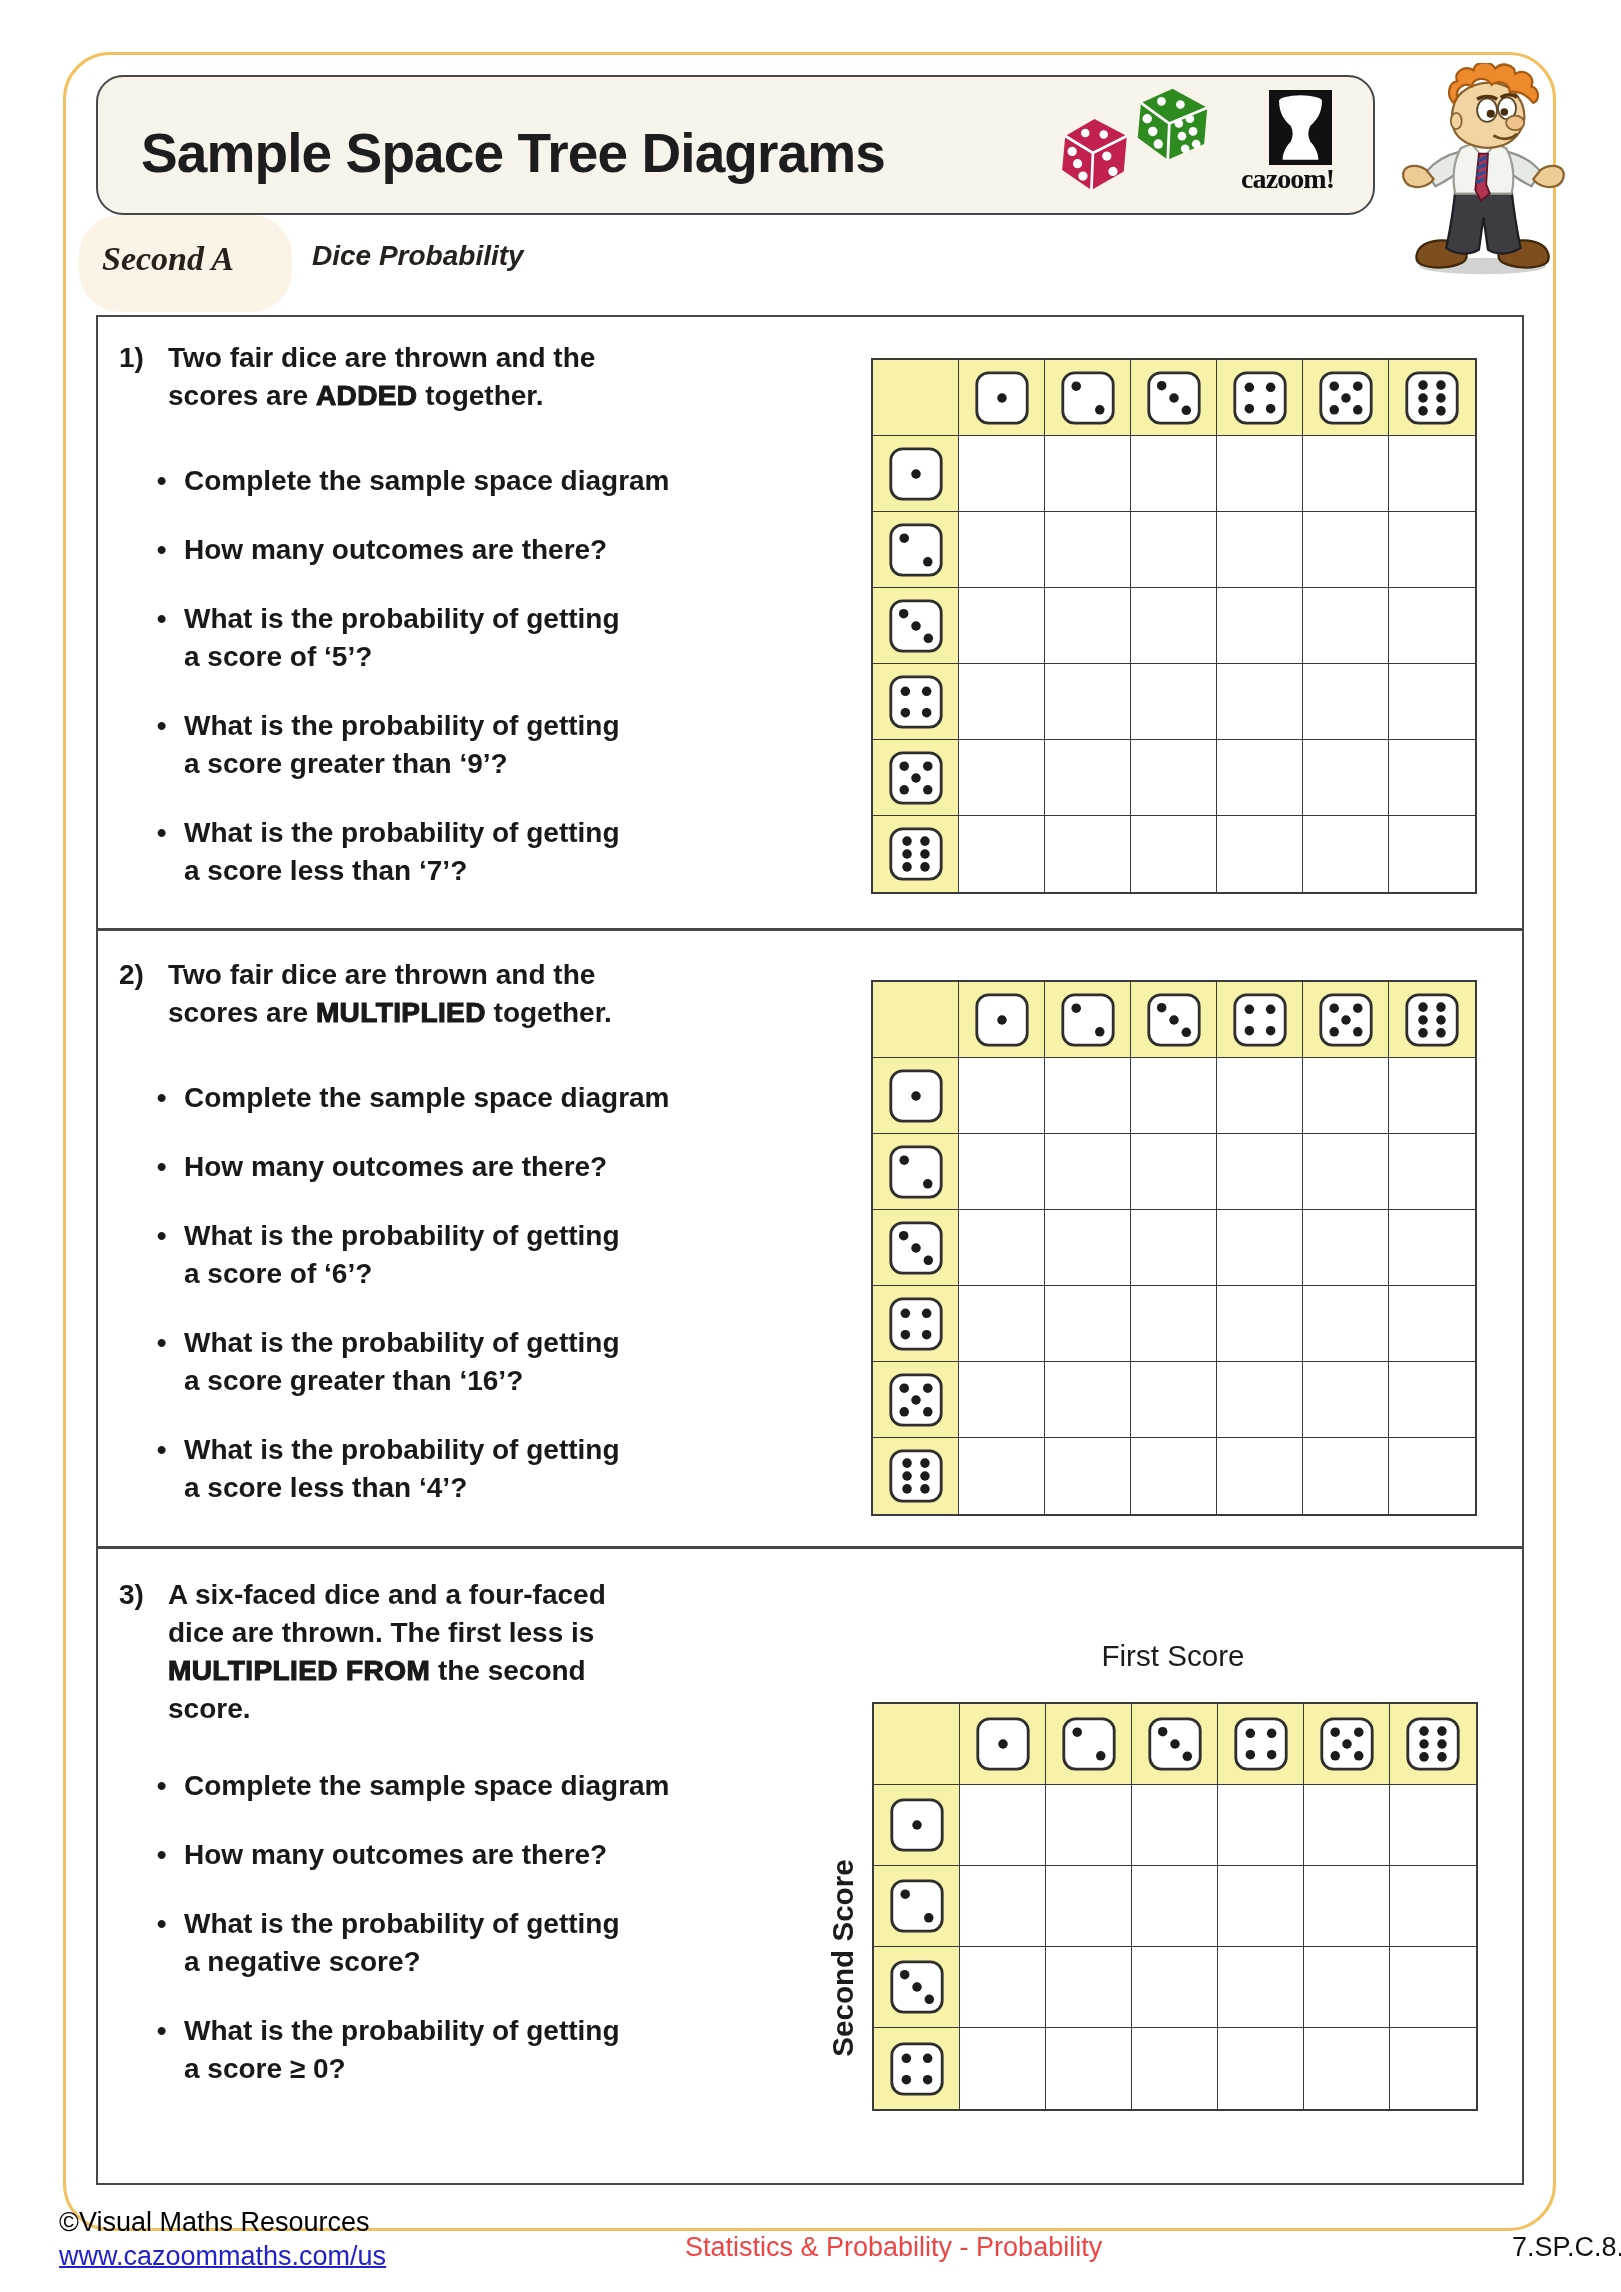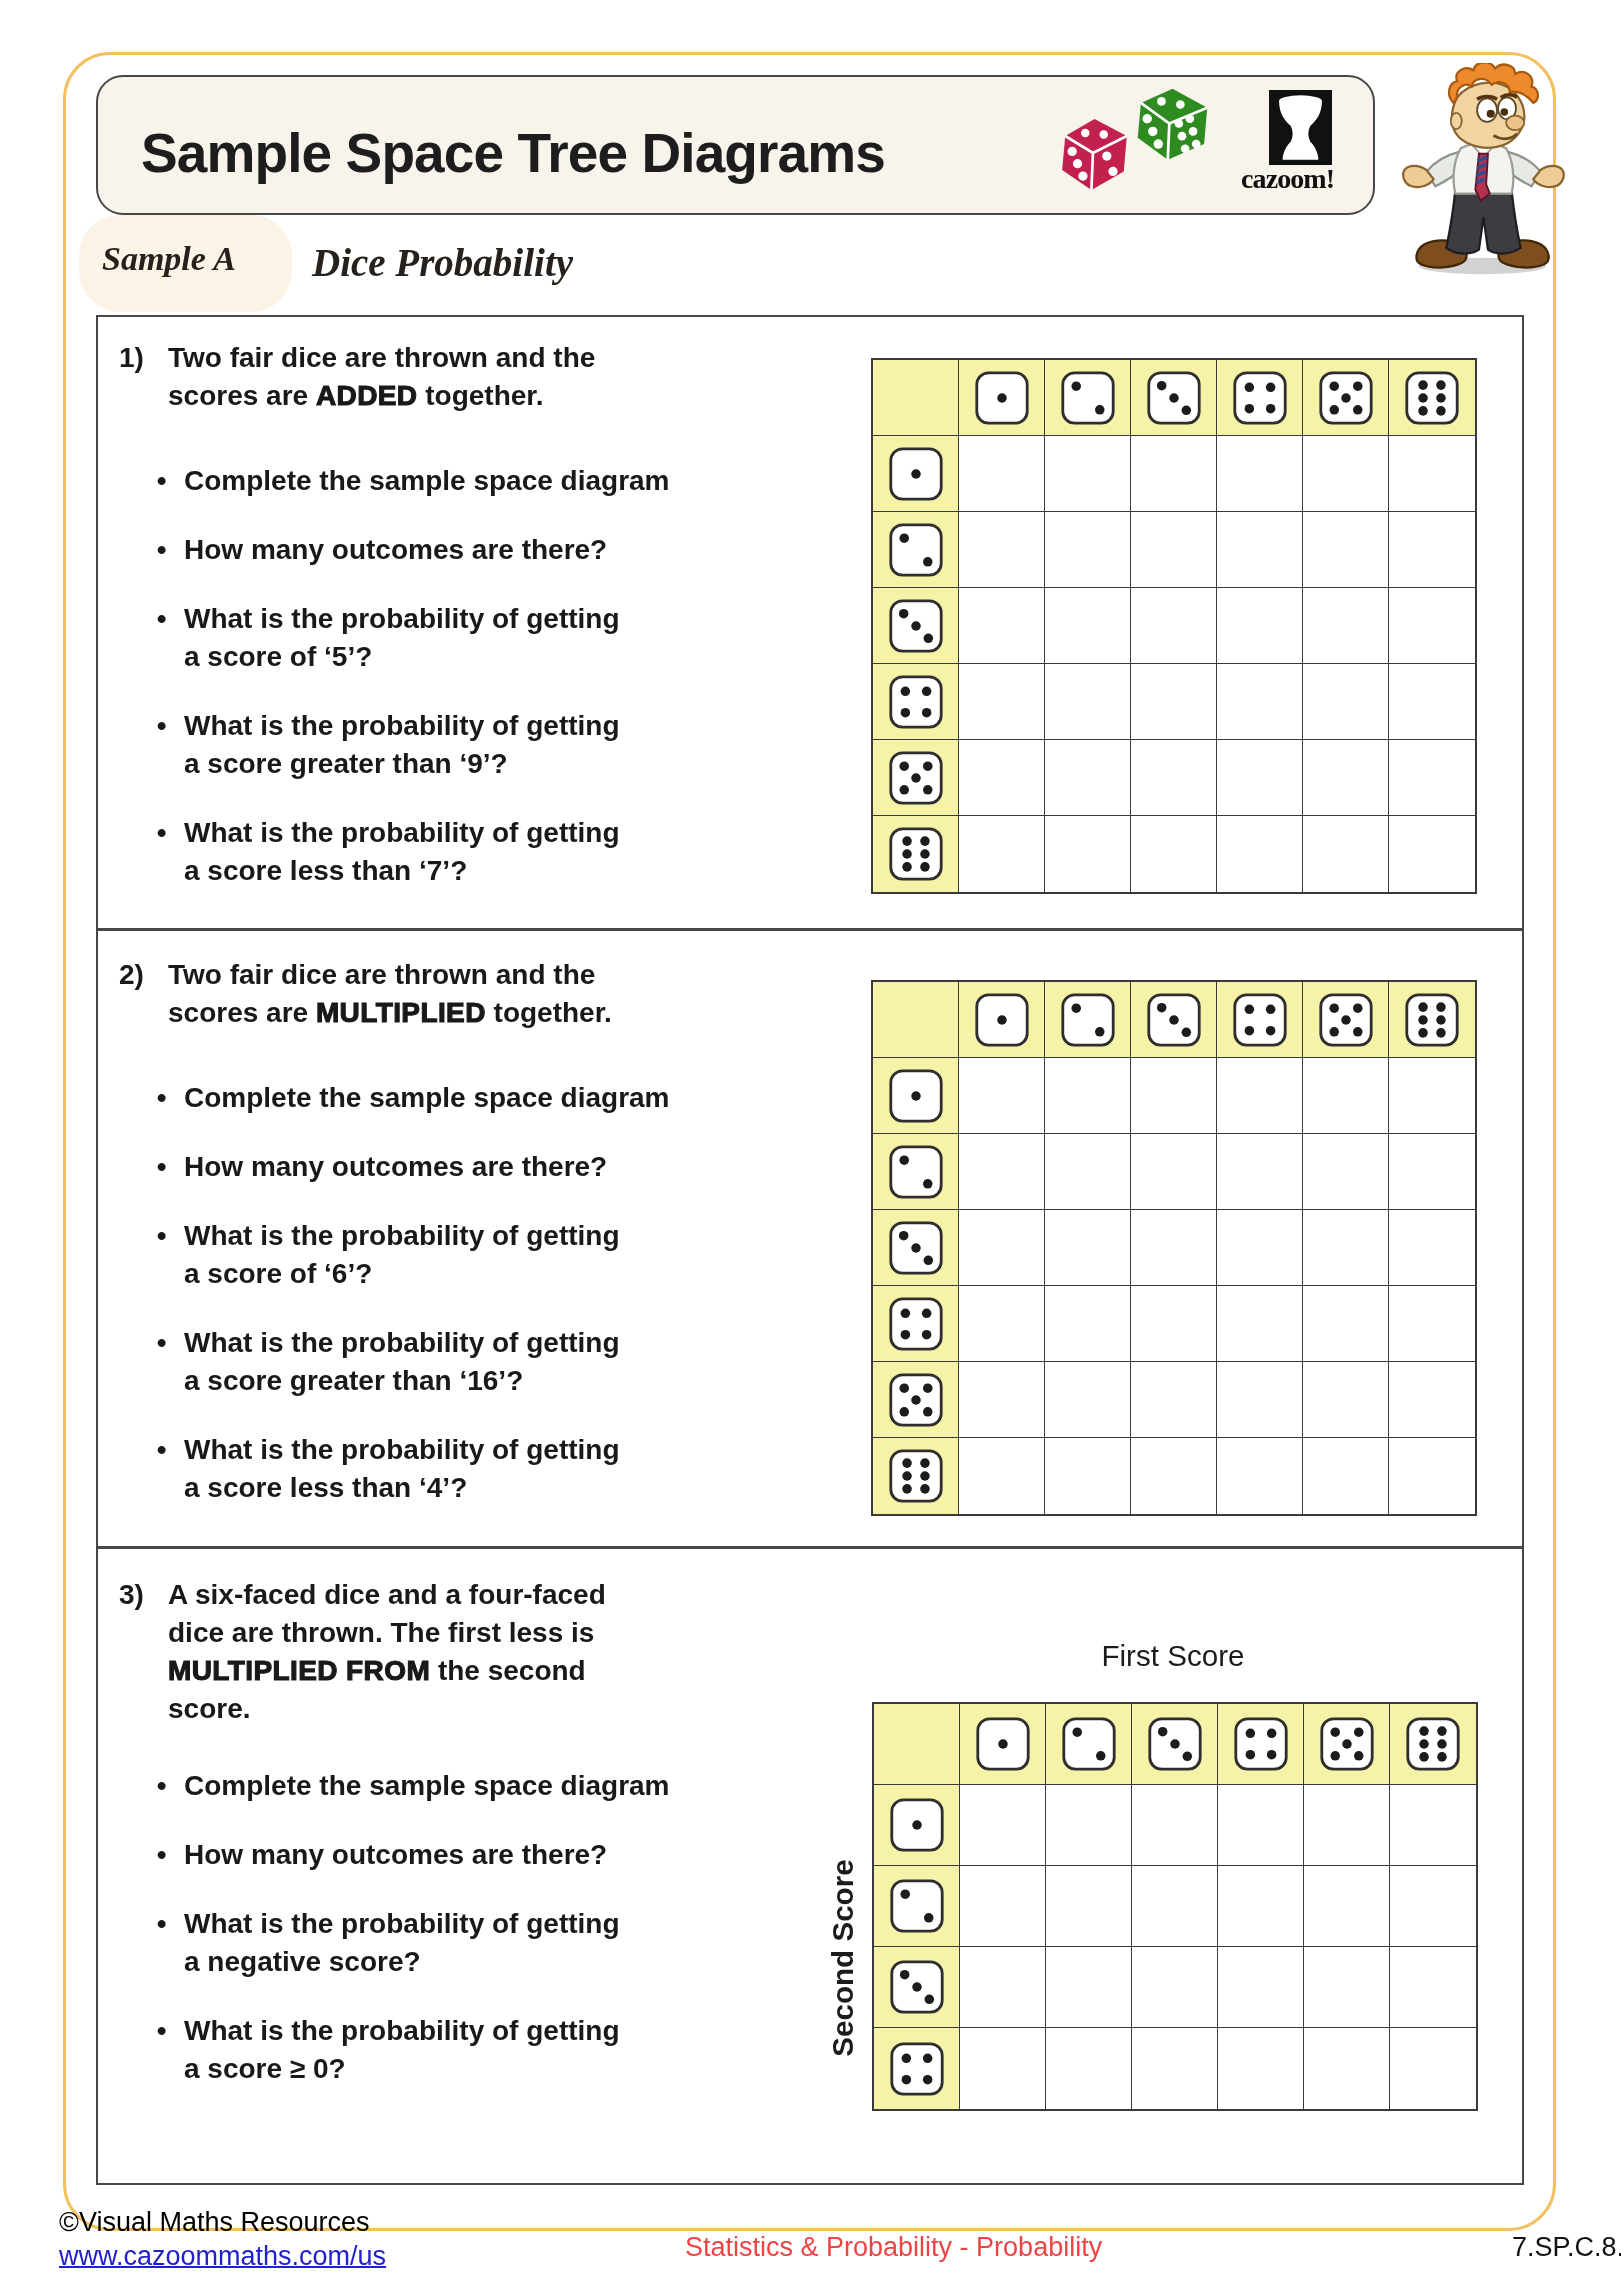--- a/index.html
+++ b/index.html
@@ -33,22 +33,22 @@
   
   #section-pill{
     position:absolute; left:79px; top:215px; width:213px; height:97px;
     background:#FAF3E6; border-radius:41px;
   }
   #section-label{
     position:absolute; left:102px; top:240px; font-family:"Liberation Serif", serif;
     font-style:italic; font-weight:bold; font-size:34px; color:#26211c;
   }
   #section-title{
-    position:absolute; left:312px; top:240px; font-family:Liberation Serif, serif;
-    font-style:italic; font-weight:bold; font-size:39px; color:#26211c;
+    position:absolute; left:312px; top:240px; font-family:Liberation Sans, sans-serif;
+    font-style:italic; font-weight:bold; font-size:28px; color:#26211c;
   }
   
   #content-box{
     position:absolute; left:96px; top:315px; width:1424px; height:1866px;
     border:2.7px solid #474747; background:#fff;
   }
   .divider{position:absolute; left:0; width:100%; height:2.7px; background:#474747;}
   #divider-1{top:611px;} #divider-2{top:1229px;}
   
   .question{position:absolute; width:663px; font-size:28px; font-weight:bold;
@@ -165,21 +165,21 @@
     <circle cx="101" cy="56" r="4.5" fill="#4A2F0E"></circle>
     <circle cx="116" cy="54" r="4.2" fill="#4A2F0E"></circle>
     <path d="M86,40 C92,36 102,36 108,40" stroke="#54330E" stroke-width="4" fill="none"></path>
     <path d="M112,38 C118,34 126,34 130,38" stroke="#54330E" stroke-width="4" fill="none"></path>
     <ellipse cx="128" cy="66" rx="10" ry="8" fill="#EFC28C" stroke="#8a6430" stroke-width="2"></ellipse>
     <path d="M104,80 C114,86 124,84 130,78" stroke="#6B4A1E" stroke-width="3" fill="none"></path>
     <path d="M60,44 C52,36 54,22 64,20 C60,10 72,2 82,8 C84,-2 100,-4 106,6 C114,-2 128,2 128,12 C138,6 150,14 146,26 C154,28 156,40 148,44 C140,34 130,30 122,32 C122,22 110,18 102,24 C96,14 82,16 80,26 C72,20 62,28 64,38 Z" fill="#EE8A2E" stroke="#A85B10" stroke-width="2.5"></path>
   </svg>
 
   <div id="section-pill"></div>
-  <div id="section-label">Sample A</div>
+  <div id="section-label">Second A</div>
   <div id="section-title">Dice Probability</div>
 
   <div id="content-box">
     <div class="divider" id="divider-1"></div>
     <div class="divider" id="divider-2"></div>
   </div>
 
   <section class="question" id="q0">
     <div class="qhead">
       <span class="qnum">1)</span>

